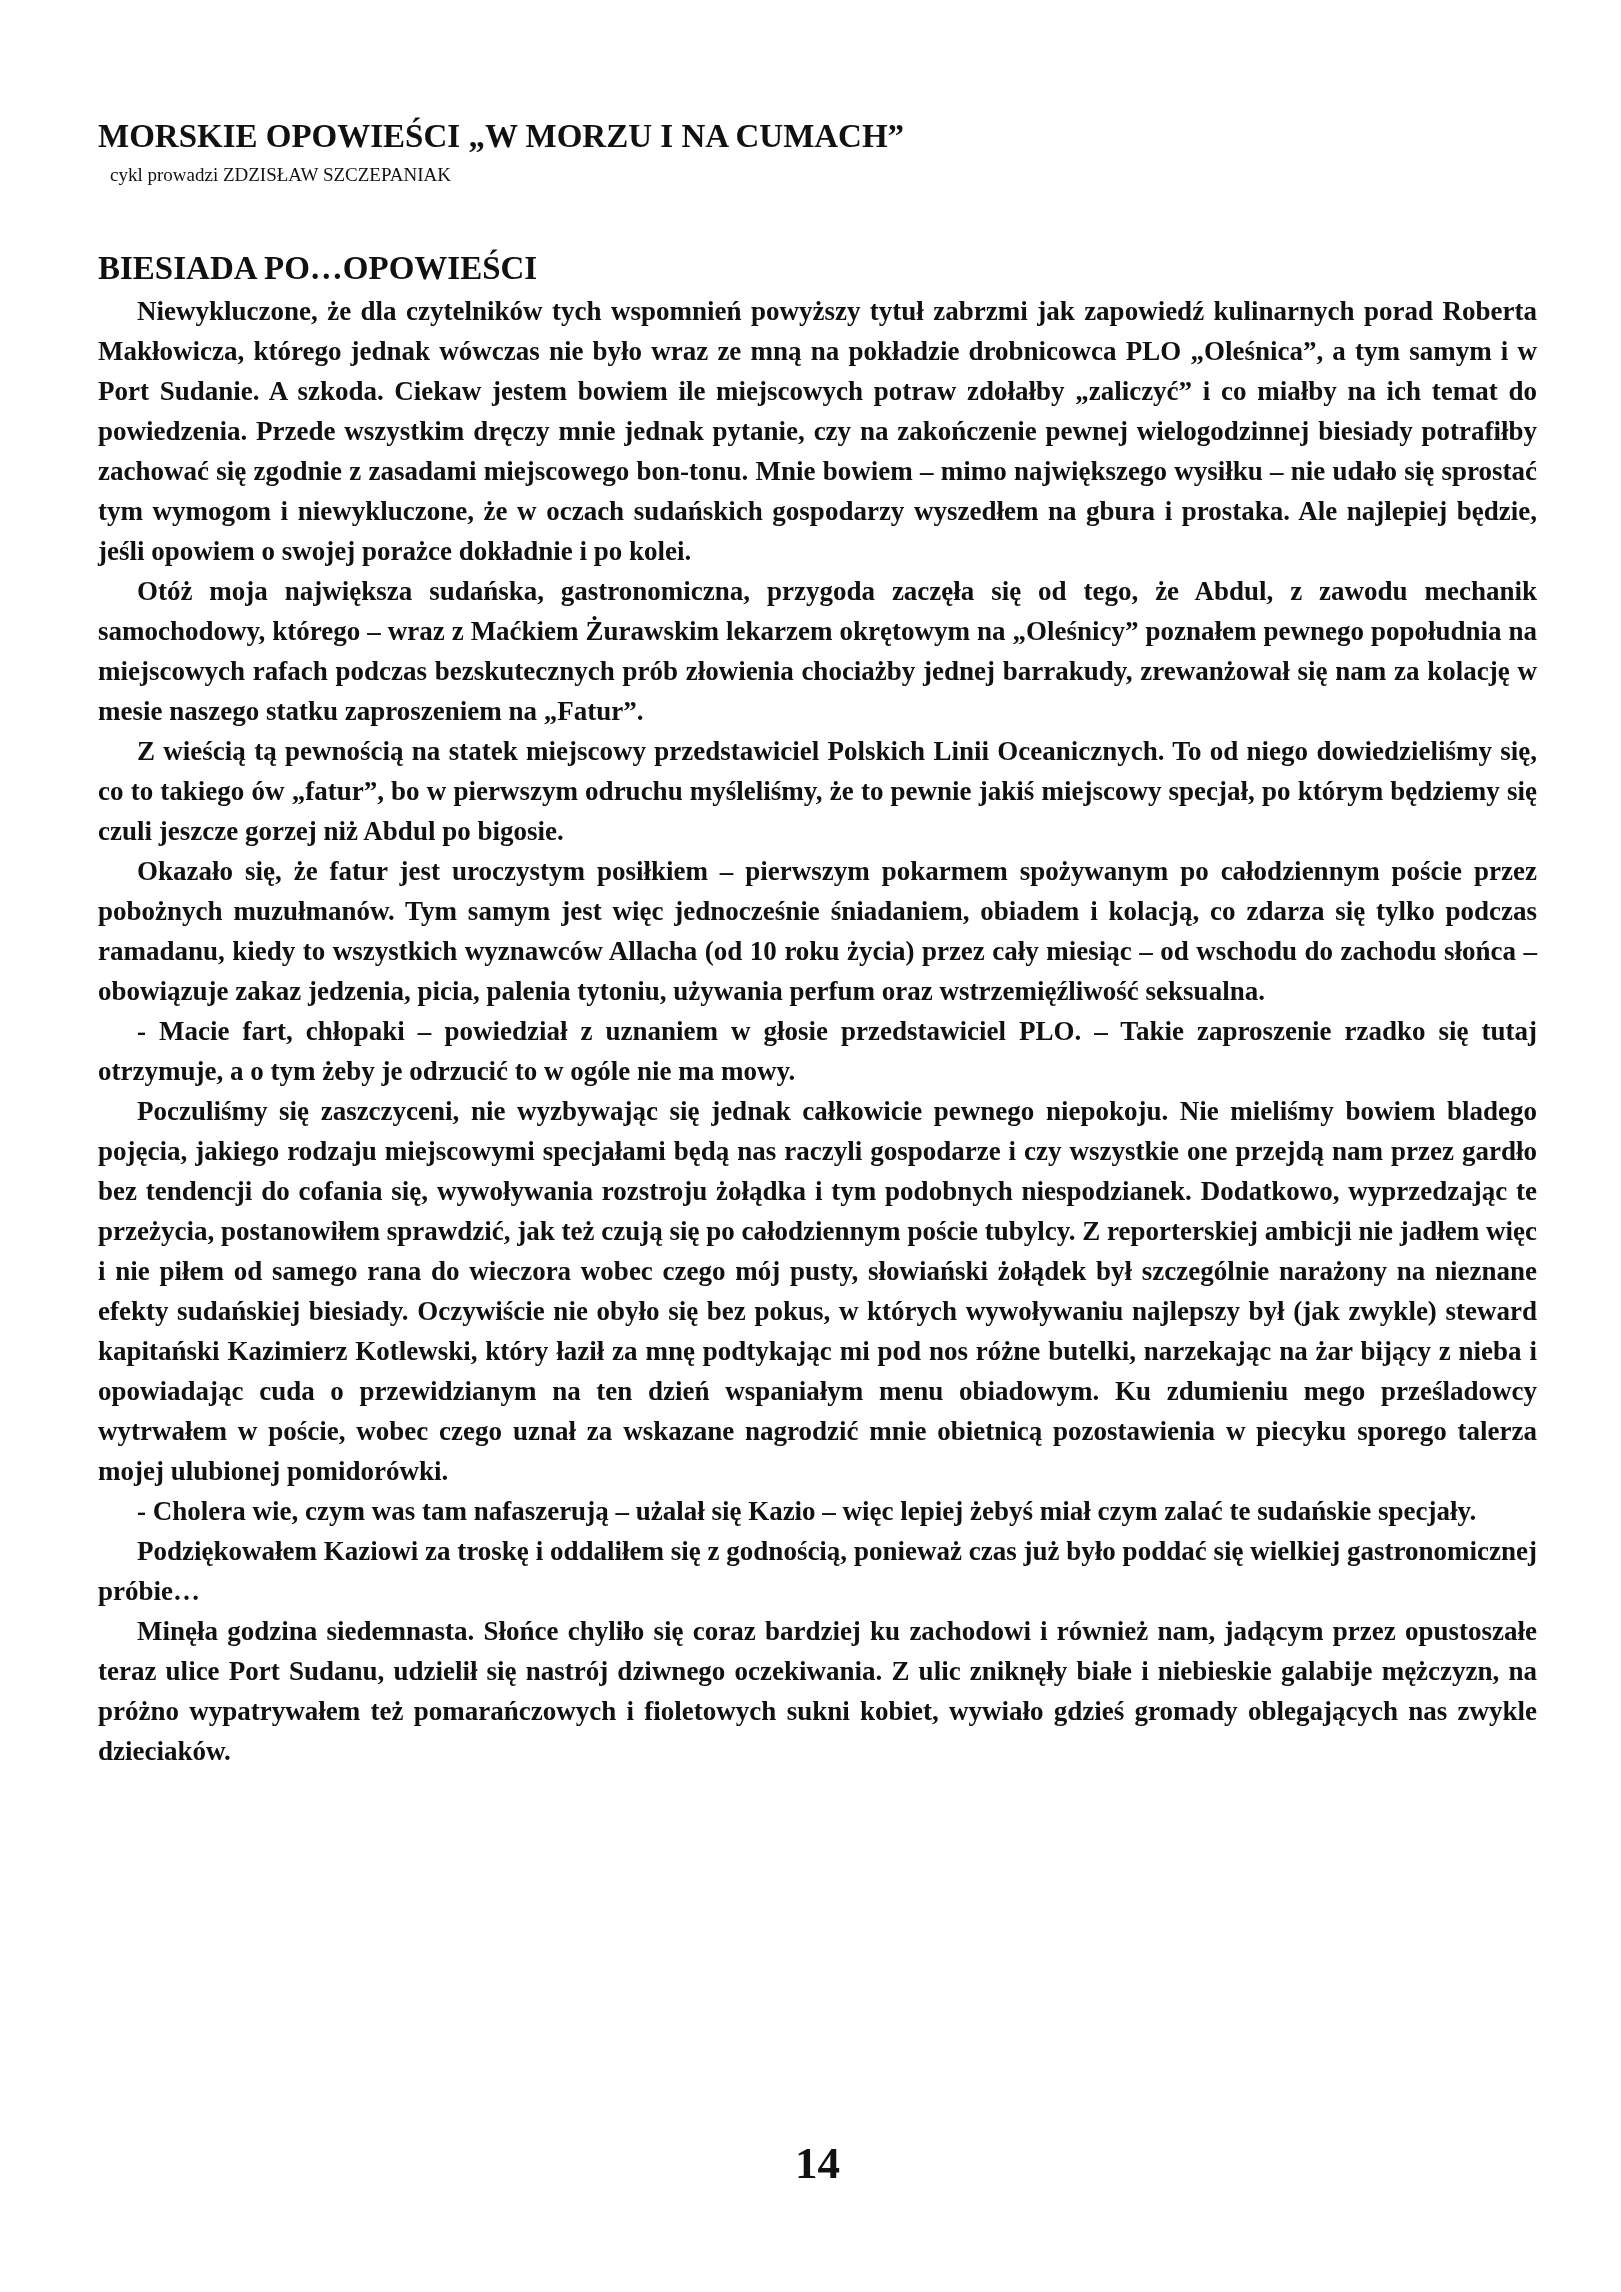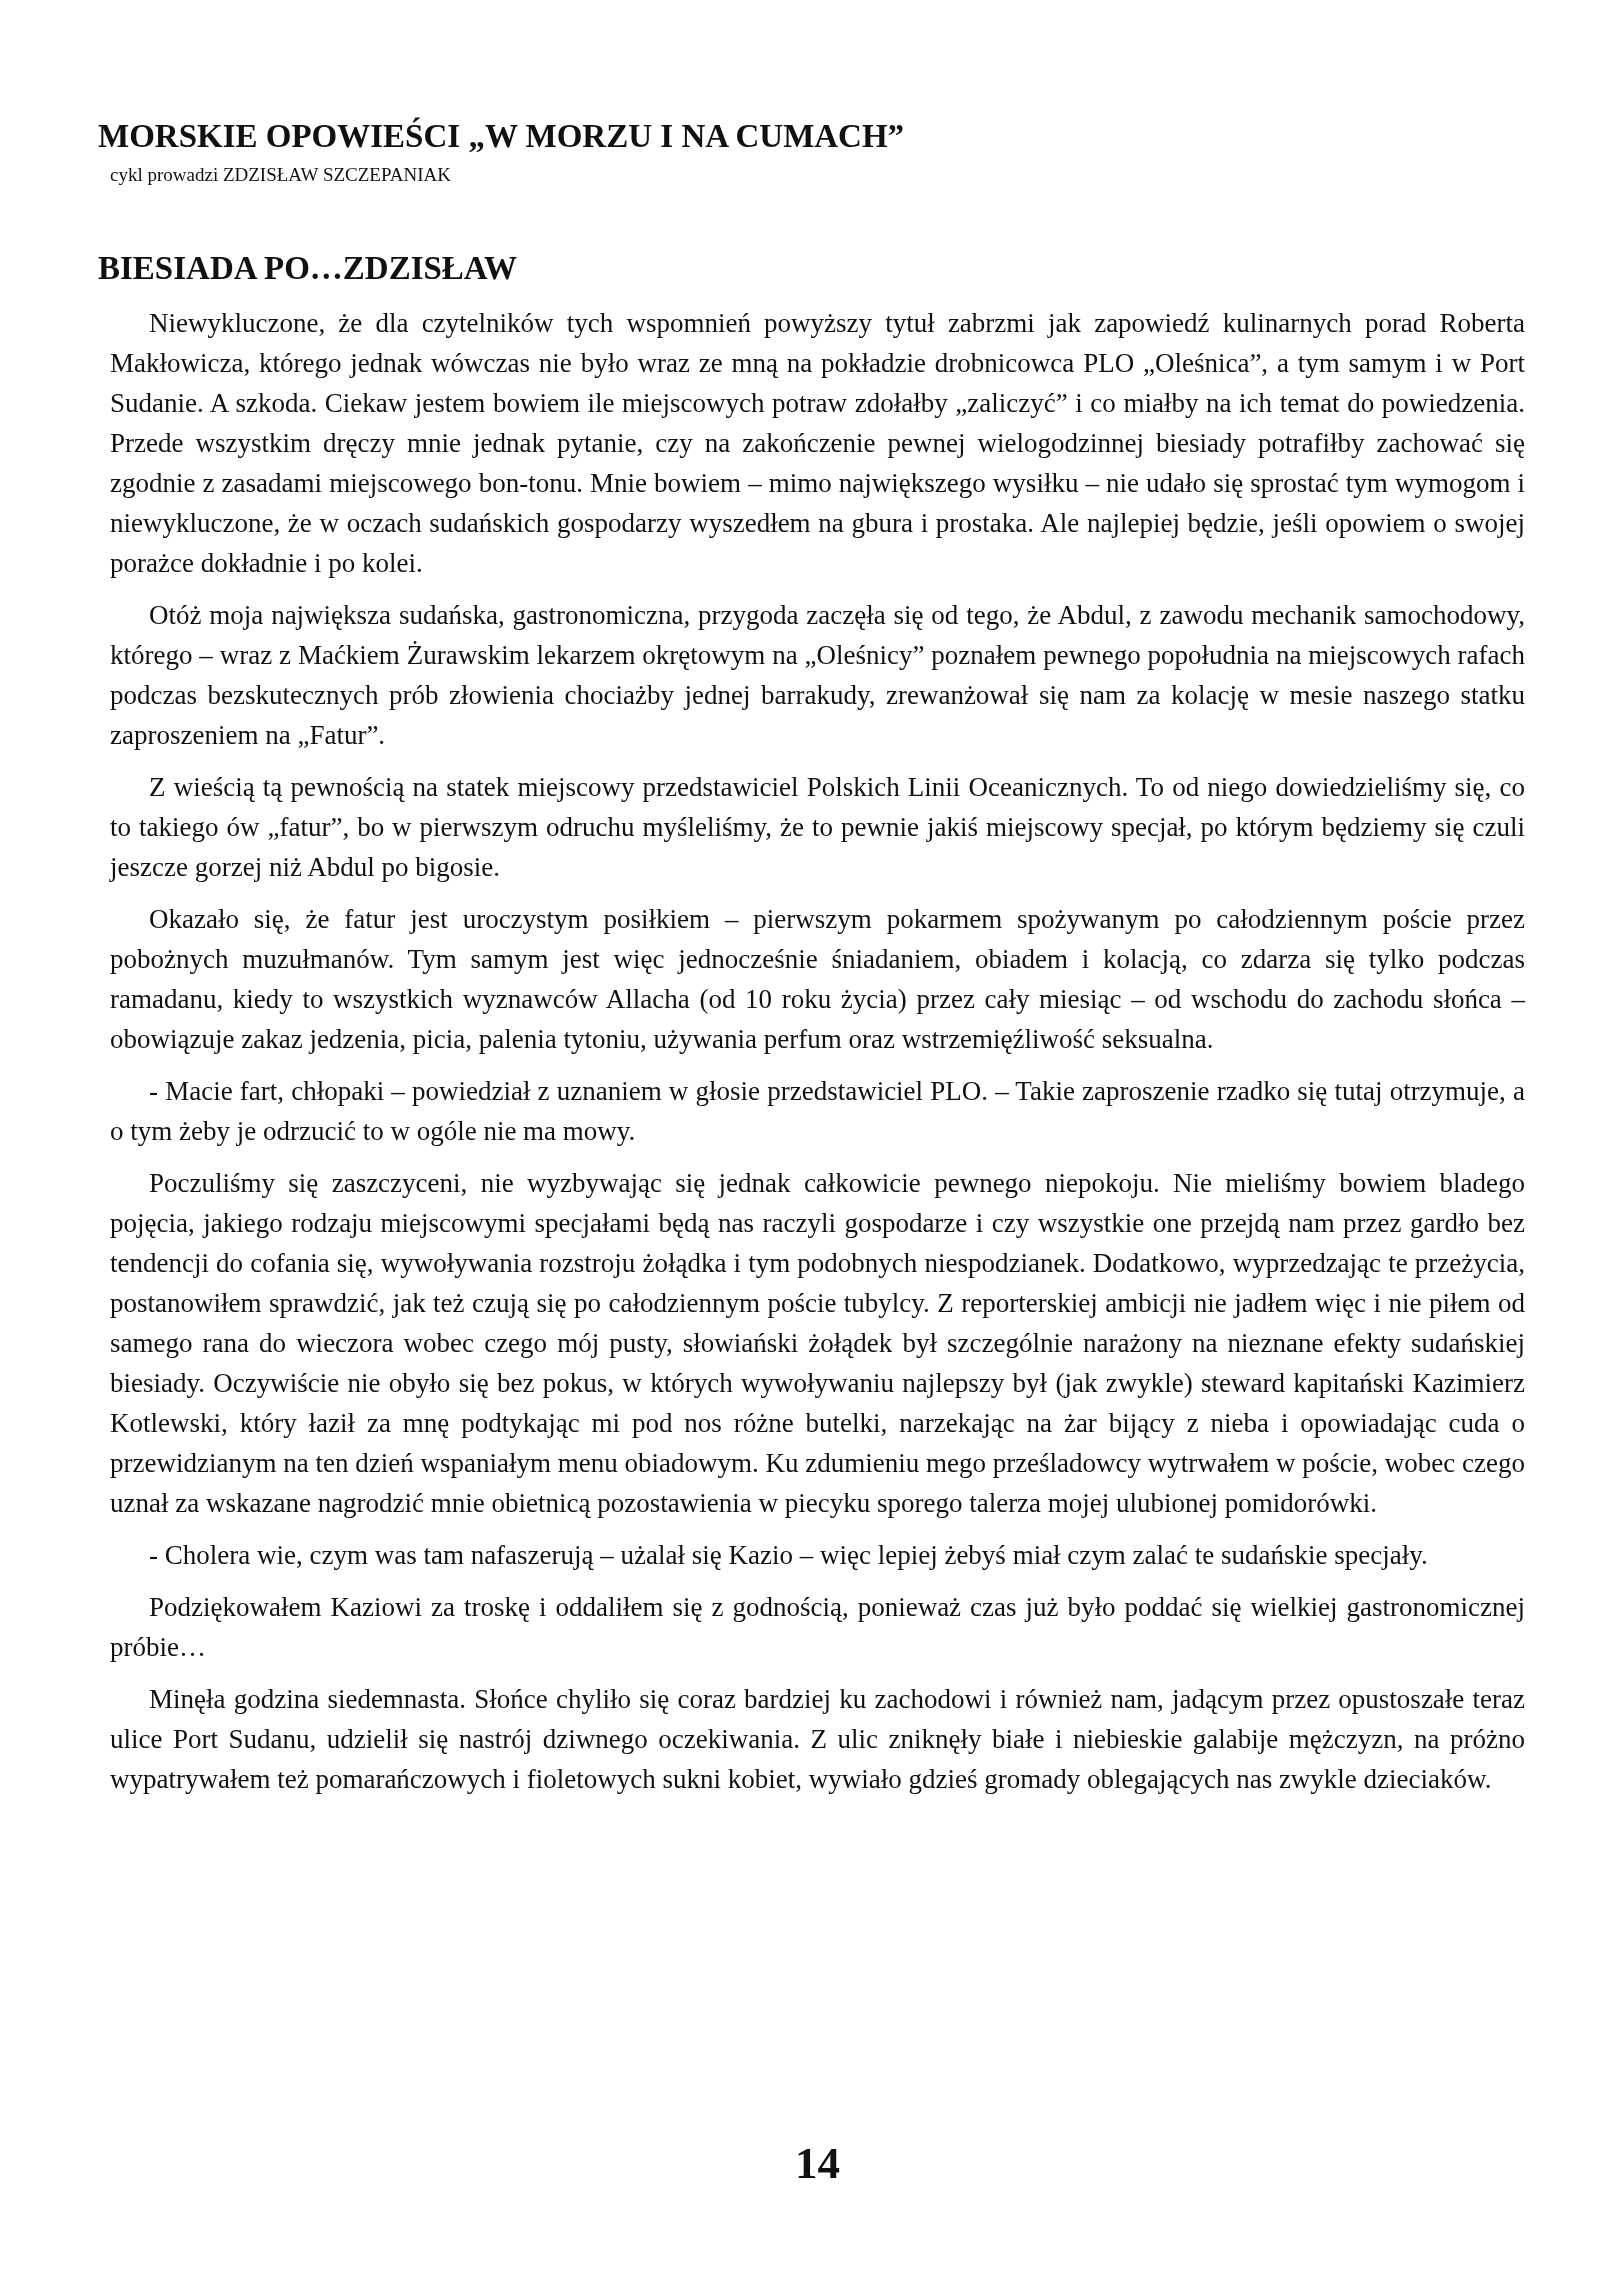--- a/index.html
+++ b/index.html
@@ -2,30 +2,30 @@
 <html><head>
 <meta charset="utf-8">
 <style>
   html,body{margin:0;padding:0;background:#fff;}
   body{width:1621px;height:2293px;position:relative;overflow:hidden;color:#111;font-family:"Liberation Serif","DejaVu Serif",serif;}
   .page{position:absolute;left:98px;top:0;width:1439px;}
   .series-title{position:absolute;top:118px;left:0;font-size:33px;font-weight:bold;white-space:nowrap;letter-spacing:0;}
   .series-sub{position:absolute;top:164px;left:12px;font-size:19px;white-space:nowrap;}
   .article-title{position:absolute;top:250px;left:0;font-size:33px;font-weight:bold;white-space:nowrap;}
   .body{position:absolute;top:291px;left:0;width:1439px;font-size:27px;line-height:40px;text-align:justify;hyphens:manual;}
-  .body p{margin:12px;text-indent:39px;}
+  .body p{margin:0;text-indent:39px;font-weight:bold;}
   .page-number{position:absolute;top:2137px;left:0;width:1439px;text-align:center;font-size:45px;font-weight:bold;}
 </style>
 </head>
 <body>
 
 <div class="page">
   <div class="series-title">MORSKIE OPOWIEŚCI „W MORZU I NA CUMACH”</div>
   <div class="series-sub">cykl prowadzi ZDZISŁAW SZCZEPANIAK</div>
-  <div class="article-title">BIESIADA PO…ZDZISŁAW</div>
+  <div class="article-title">BIESIADA PO…OPOWIEŚCI</div>
   <div class="body">
     <p>Niewykluczone, że dla czytelników tych wspomnień powyższy tytuł zabrzmi jak zapowiedź kulinarnych porad Roberta Makłowicza, którego jednak wówczas nie było wraz ze mną na pokładzie drobnicowca PLO „Oleśnica”, a tym samym i w Port Sudanie. A szkoda. Ciekaw jestem bowiem ile miejscowych potraw zdołałby „zaliczyć” i co miałby na ich temat do powiedzenia. Przede wszystkim dręczy mnie jednak pytanie, czy na zakończenie pewnej wielogodzinnej biesiady potrafiłby zachować się zgodnie z zasadami miejscowego bon-tonu. Mnie bowiem – mimo największego wysiłku – nie udało się sprostać tym wymogom i niewykluczone, że w oczach sudańskich gospodarzy wyszedłem na gbura i prostaka. Ale najlepiej będzie, jeśli opowiem o swojej porażce dokładnie i po kolei.</p>
     <p>Otóż moja największa sudańska, gastronomiczna, przygoda zaczęła się od tego, że Abdul, z zawodu mechanik samochodowy, którego – wraz z Maćkiem Żurawskim lekarzem okrętowym na „Oleśnicy” poznałem pewnego popołudnia na miejscowych rafach podczas bezskutecznych prób złowienia chociażby jednej barrakudy, zrewanżował się nam za kolację w mesie naszego statku zaproszeniem na „Fatur”.</p>
     <p>Z wieścią tą pewnością na statek miejscowy przedstawiciel Polskich Linii Oceanicznych. To od niego dowiedzieliśmy się, co to takiego ów „fatur”, bo w pierwszym odruchu myśleliśmy, że to pewnie jakiś miejscowy specjał, po którym będziemy się czuli jeszcze gorzej niż Abdul po bigosie.</p>
     <p>Okazało się, że fatur jest uroczystym posiłkiem – pierwszym pokarmem spożywanym po całodziennym poście przez pobożnych muzułmanów. Tym samym jest więc jednocześnie śniadaniem, obiadem i kolacją, co zdarza się tylko podczas ramadanu, kiedy to wszystkich wyznawców Allacha (od 10 roku życia) przez cały miesiąc – od wschodu do zachodu słońca – obowiązuje zakaz jedzenia, picia, palenia tytoniu, używania perfum  oraz wstrzemięźliwość seksualna.</p>
     <p>- Macie fart, chłopaki – powiedział z uznaniem w głosie przedstawiciel PLO. – Takie zaproszenie rzadko się tutaj otrzymuje, a o tym żeby je odrzucić to w ogóle nie ma mowy.</p>
     <p>Poczuliśmy się zaszczyceni, nie wyzbywając się jednak całkowicie pewnego niepokoju. Nie mieliśmy bowiem bladego pojęcia, jakiego rodzaju miejscowymi specjałami będą nas raczyli gospodarze i czy wszystkie one przejdą nam przez gardło bez tendencji do cofania się, wywoływania rozstroju żołądka i tym podobnych niespodzianek. Dodatkowo, wyprzedzając te przeżycia, postanowiłem sprawdzić, jak też czują się po całodziennym poście tubylcy. Z reporterskiej ambicji nie jadłem więc i nie piłem od samego rana do wieczora wobec czego mój pusty, słowiański żołądek był szczególnie narażony na nieznane efekty sudańskiej biesiady. Oczywiście nie obyło się bez pokus, w których wywoływaniu najlepszy był (jak zwykle) steward kapitański Kazimierz Kotlewski, który łaził za mnę podtykając mi pod nos różne butelki, narzekając na żar bijący z nieba i opowiadając cuda o przewidzianym na ten dzień wspaniałym menu obiadowym. Ku zdumieniu mego prześladowcy wytrwałem w poście, wobec czego uznał za wskazane nagrodzić mnie obietnicą pozostawienia w piecyku sporego talerza mojej ulubionej pomidorówki.</p>
     <p>- Cholera wie, czym was tam nafaszerują – użalał się Kazio – więc lepiej żebyś miał czym zalać te sudańskie specjały.</p>
     <p>Podziękowałem Kaziowi za troskę i oddaliłem się z godnością, ponieważ czas już było poddać się wielkiej gastronomicznej próbie…</p>
     <p>Minęła godzina siedemnasta. Słońce chyliło się coraz bardziej ku zachodowi i również nam, jadącym przez opustoszałe teraz ulice Port Sudanu, udzielił się nastrój dziwnego oczekiwania. Z ulic zniknęły białe i niebieskie galabije mężczyzn, na próżno wypatrywałem też pomarańczowych i fioletowych sukni kobiet, wywiało gdzieś gromady oblegających nas zwykle dzieciaków.</p>

